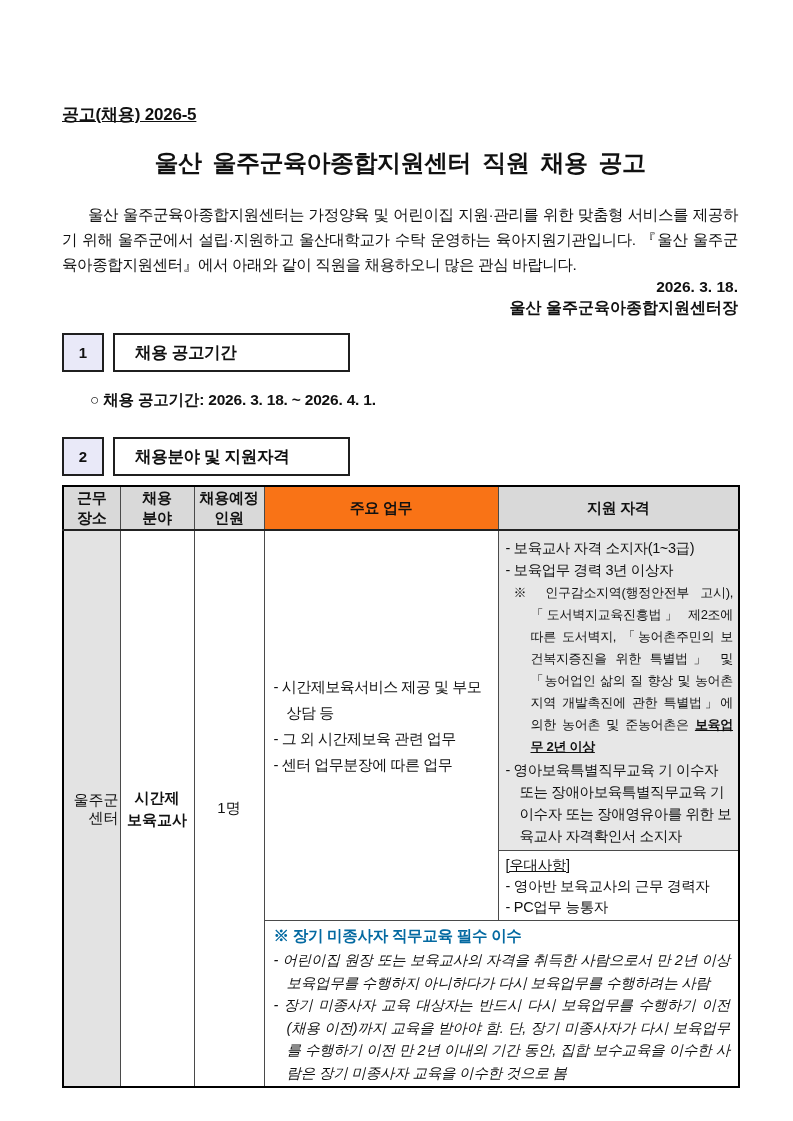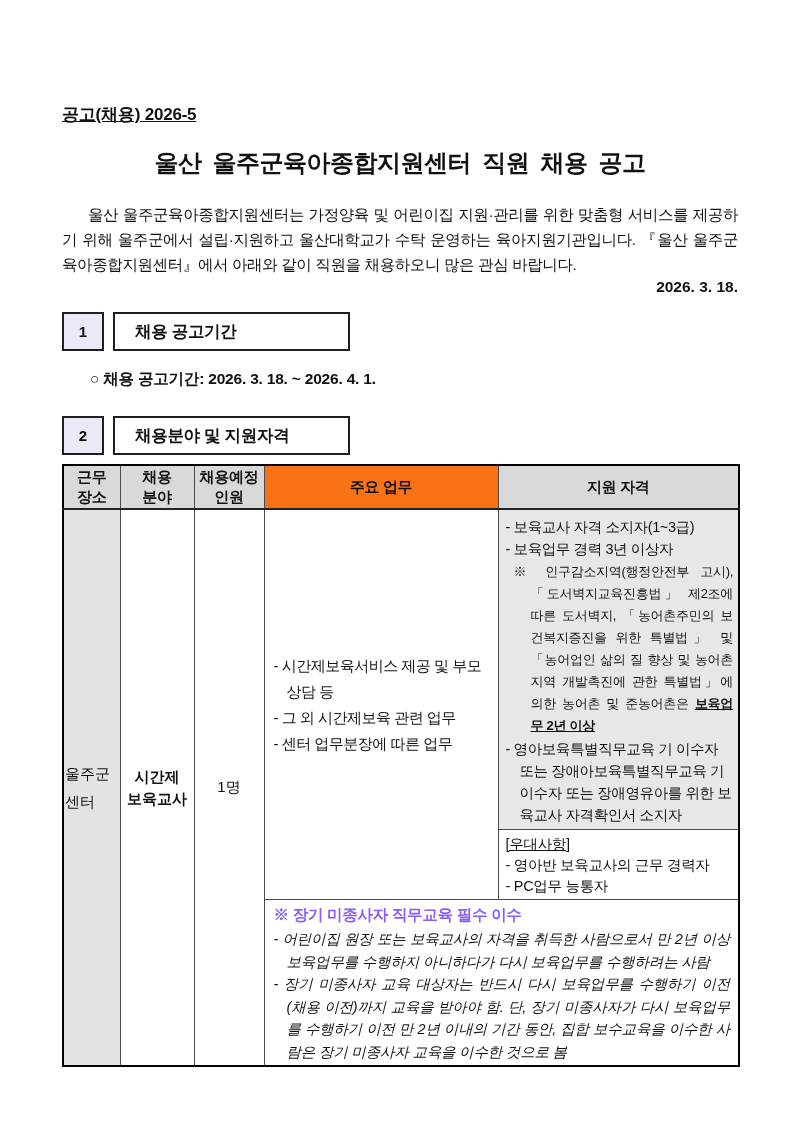--- a/index.html
+++ b/index.html
@@ -45,22 +45,22 @@
     margin-top:9px; width:676px; border-collapse:collapse; table-layout:fixed;
     border:2px solid #000;
   }
   .recruit th, .recruit td { border:1px solid #4a4a4a; }
   .recruit th {
     background:#d9d9d9; font-size:15px; font-weight:bold;
     white-space:pre-line; line-height:20px; height:44px;
     border-bottom:2px solid #222; letter-spacing:-0.3px;
   }
   td.workplace {
-    background:#e3e3e3; text-align:left; white-space:pre-line;
-    font-size:15px; line-height:28px;
+    background:#e3e3e3; text-align:right; white-space:pre-line;
+    font-size:15px; line-height:18px;
   }
   td.field {
     text-align:center; white-space:pre-line; font-weight:bold;
     font-size:15px; line-height:22px;
   }
   td.count { text-align:center; font-size:15px; }
 
   td.duties { vertical-align:middle; padding:8px 4px 8px 9px; }
   .duty-item {
     margin:0; font-size:15px; line-height:26px;
@@ -95,20 +95,21 @@
 <div class="page">
 
   <div class="notice-no">공고(채용) 2026-5</div>
 
   <h1 class="doc-title">울산 울주군육아종합지원센터 직원 채용 공고</h1>
 
   <p class="intro">울산 울주군육아종합지원센터는 가정양육 및 어린이집 지원·관리를 위한 맞춤형 서비스를 제공하기 위해 울주군에서 설립·지원하고 울산대학교가 수탁 운영하는 육아지원기관입니다. 『울산 울주군육아종합지원센터』에서 아래와 같이 직원을 채용하오니 많은 관심 바랍니다.</p>
 
   <div class="date-block">
     <div class="date-line">2026. 3. 18.</div>
+    <div class="signer-line">울산 울주군육아종합지원센터장</div>
   </div>
 
   <div class="sec-head">
     <div class="num-box" style="background: rgb(233, 233, 248);">1</div>
     <div class="title-box">채용 공고기간</div>
   </div>
 
   <p class="period">○ 채용 공고기간: 2026. 3. 18. ~ 2026. 4. 1.</p>
 
   <div class="sec-head second">
@@ -155,21 +156,21 @@
     </tr>
     <tr>
       <td class="preference">
         <p class="pref-title">[우대사항]</p>
         <p class="pref-item">- 영아반 보육교사의 근무 경력자</p>
         <p class="pref-item">- PC업무 능통자</p>
       </td>
     </tr>
     <tr>
       <td class="footnote" colspan="2">
-        <p class="fn-title" style="color: #8b5cf6;">※ 장기 미종사자 직무교육 필수 이수</p>
+        <p class="fn-title" style="color: #0369a1;">※ 장기 미종사자 직무교육 필수 이수</p>
         <p class="fn-item">- 어린이집 원장 또는 보육교사의 자격을 취득한 사람으로서 만 2년 이상 보육업무를 수행하지 아니하다가 다시 보육업무를 수행하려는 사람</p>
         <p class="fn-item">- 장기 미종사자 교육 대상자는 반드시 다시 보육업무를 수행하기 이전 (채용 이전)까지 교육을 받아야 함. 단, 장기 미종사자가 다시 보육업무를 수행하기 이전 만 2년 이내의 기간 동안, 집합 보수교육을 이수한 사람은 장기 미종사자 교육을 이수한 것으로 봄</p>
       </td>
     </tr>
   </tbody>
     </table>
 
 </div>
 
 </body></html>

